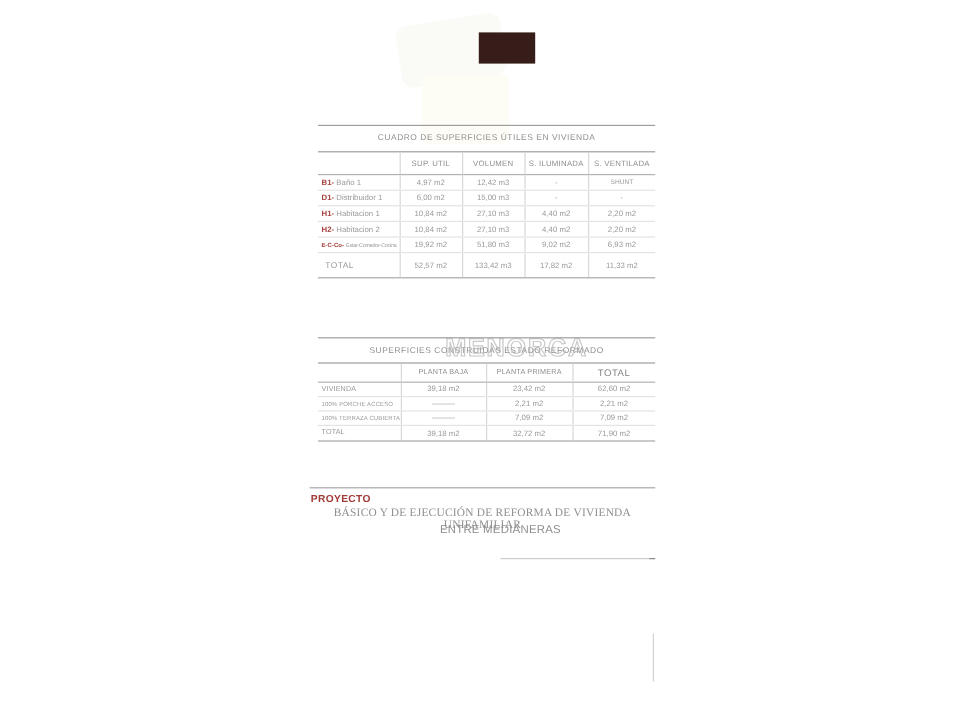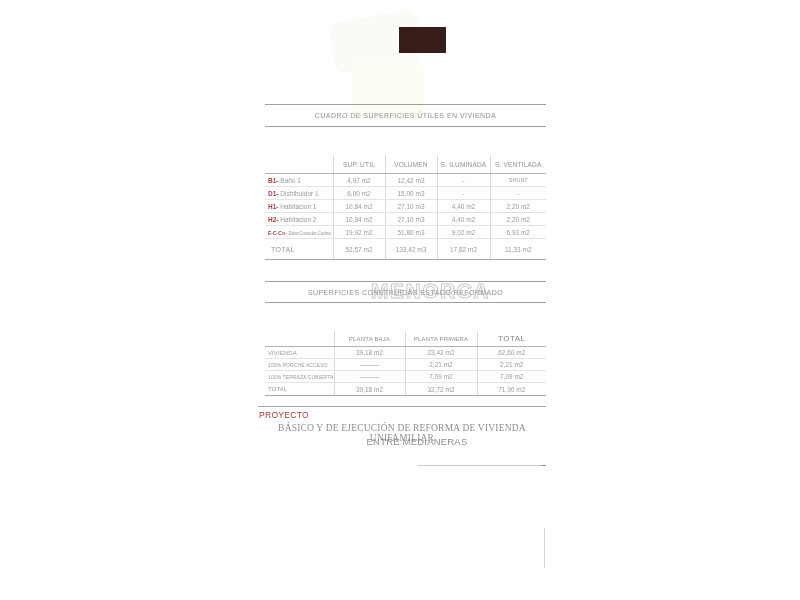--- a/index.html
+++ b/index.html
@@ -15,21 +15,21 @@
   .wm-blob2{left:352px;top:62px;width:72px;height:58px;background:#fdfcf5;border-radius:6px;}
   .wm-darkbox{left:399px;top:27px;width:47px;height:26px;background:#371d19;}
 
   
   .tblwrap{position:absolute;left:265px;width:281px;}
   .tbl-title{
     border-top:1px solid #9e9e9e;border-bottom:1px solid #9e9e9e;
     height:21px;line-height:22px;text-align:center;
     font-size:7px;letter-spacing:.45px;color:#8f8f8f;white-space:nowrap;overflow:hidden;
   }
-  table{border-collapse:collapse;width:100%;table-layout:fixed;margin-top:28px;}
+  table{border-collapse:collapse;width:100%;table-layout:fixed;}
   th{font-weight:normal;color:#8f8f8f;border-bottom:1px solid #b2b2b2;padding:0;}
   td{color:#9a9a9a;text-align:center;padding:0;border-bottom:1px solid #e3e3e3;}
   .vline{border-left:1px solid #d8d8d8;}
   td.lbl{text-align:left;padding-left:3px;white-space:nowrap;overflow:hidden;}
   .code{color:#a5433f;font-weight:bold;}
 
   
   .t1{top:104px;}
   .t1 th{height:18px;font-size:6.5px;letter-spacing:.2px;}
   .t1 td{height:12px;font-size:6.5px;}
@@ -49,21 +49,21 @@
   .t2 tr.total td{border-top:1px solid #bcbcbc;border-bottom:1px solid #a8a8a8;height:12px;}
 
   
   .wm-menorca{
     left:371px;top:279px;font-size:21px;font-weight:bold;letter-spacing:1.5px;
     color:transparent;-webkit-text-stroke:1px #adadad;opacity:.65;white-space:nowrap;
   }
 
   
   .proj-topline{left:258px;top:406px;width:288px;border-top:1px solid #a8a8a8;height:0;}
-  .proj-label{left:259px;top:410px;font-size:8.5px;font-weight:normal;color:#a03a36;letter-spacing:.3px;}
+  .proj-label{left:259px;top:410px;font-size:8.5px;font-weight:bold;color:#a03a36;letter-spacing:.3px;}
   .proj-line1{left:248px;top:423px;width:308px;text-align:center;font-size:9.5px;color:#8f8f8f;letter-spacing:.2px;font-family:Liberation Serif, serif;}
   .proj-line2{left:263px;top:436px;width:308px;text-align:center;font-size:9.5px;color:#8f8f8f;letter-spacing:.2px;}
   .proj-subline{left:417px;top:465px;width:129px;border-top:1px solid #cccccc;height:0;}
   .proj-subline-tip{left:541px;top:465px;width:5px;border-top:1px solid #8f8f8f;height:0;}
 
   
   .v-bottom{left:544px;top:528px;width:1px;height:40px;background:#d2d2d2;}
 </style>
 </head>
 <body>

